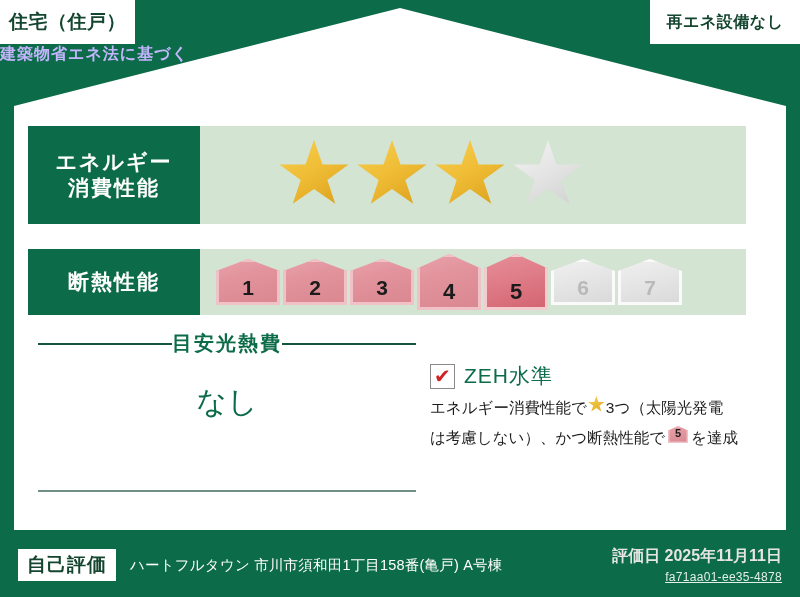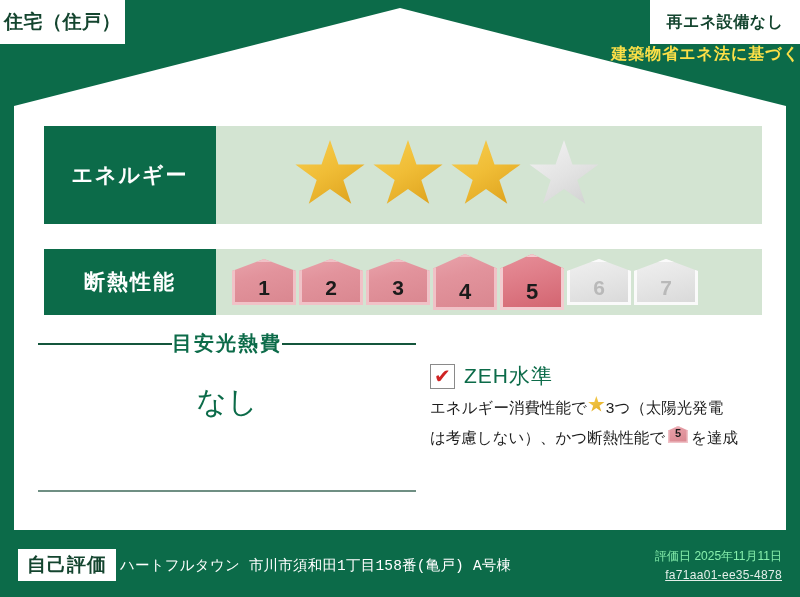--- a/index.html
+++ b/index.html
@@ -24,34 +24,34 @@
     background:#ffffff;
   }
 
   
   .corner-badge{
     position:absolute;top:0;background:#ffffff;
     color:#14452f;font-weight:700;
     display:flex;align-items:center;justify-content:center;
     letter-spacing:.5px;
   }
-  #badge-left{left:0;width:125px;height:44px;font-size:19px;}
+  #badge-left{left:0;width:135px;height:44px;font-size:19px;}
   #badge-right{right:0;width:150px;height:44px;font-size:16px;}
 
   
   .title-wrap{
     position:absolute;left:0;right:0;top:44px;
-    text-align:right;color:#fde047;z-index:3;padding-left:40px;
+    text-align:left;color:#c4b5fd;z-index:3;
   }
   #title-sub{font-size:16px;font-weight:700;letter-spacing:1px;}
   #title-main{font-size:31px;font-weight:800;letter-spacing:2px;margin-top:4px;}
 
   
   .metric-row{
-    position:absolute;left:44px;width:718px;height:98px;
+    position:absolute;left:28px;width:718px;height:98px;
     display:flex;align-items:stretch;
   }
   #row-energy{top:126px;}
   #row-insulation{top:249px;height:66px;}
 
   .metric-label{
     background:#0c6b49;color:#ffffff;font-weight:800;
     display:flex;flex-direction:column;align-items:center;justify-content:center;
     line-height:1.25;letter-spacing:2px;
     flex:0 0 172px;
@@ -139,48 +139,49 @@
     clip-path:polygon(50% 0%,100% 26%,100% 100%,0 100%,0 26%);
     padding-bottom:1px;box-sizing:border-box;
   }
 
   
   #footer{
     position:absolute;left:0;right:0;bottom:0;height:64px;
     background:#0c6b49;display:flex;align-items:center;
     padding:0 18px;box-sizing:border-box;
   }
-  #footer-left{display:flex;align-items:center;gap:4px;flex:1;font-family:Liberation Mono, monospace;}
+  #footer-left{display:flex;align-items:center;gap:14px;flex:1;}
   #eval-badge{
     background:#ffffff;color:#14452f;font-weight:800;font-size:19px;
     padding:3px 9px;letter-spacing:1px;white-space:nowrap;
   }
   #address{color:#ffffff;font-size:14.5px;letter-spacing:.2px;}
   #footer-right{text-align:right;}
-  #eval-date{color:#86efac;font-size:12px;font-weight:400;}
+  #eval-date{color:#e5e5e5;font-size:16px;font-weight:700;}
   #doc-id{color:#e4efe9;font-size:12px;margin-top:3px;letter-spacing:.3px;text-decoration:underline;}
 </style>
 </head>
 <body>
 
 <div id="label-root">
 
   <div class="roof"></div>
   <div class="body-panel"></div>
 
   <div class="corner-badge" id="badge-left">住宅（住戸）</div>
   <div class="corner-badge" id="badge-right">再エネ設備なし</div>
 
   <div class="title-wrap">
     <div id="title-sub">建築物省エネ法に基づく</div>
   </div>
 
   <div class="metric-row" id="row-energy">
     <div class="metric-label">
       <span>エネルギー</span>
+      <span>消費性能</span>
     </div>
     <div class="metric-value" id="stars-container">
         <div class="star gold"></div>
         <div class="star gold"></div>
         <div class="star gold"></div>
         <div class="star grey"></div>
       </div>
   </div>
 
   <div class="metric-row" id="row-insulation">

